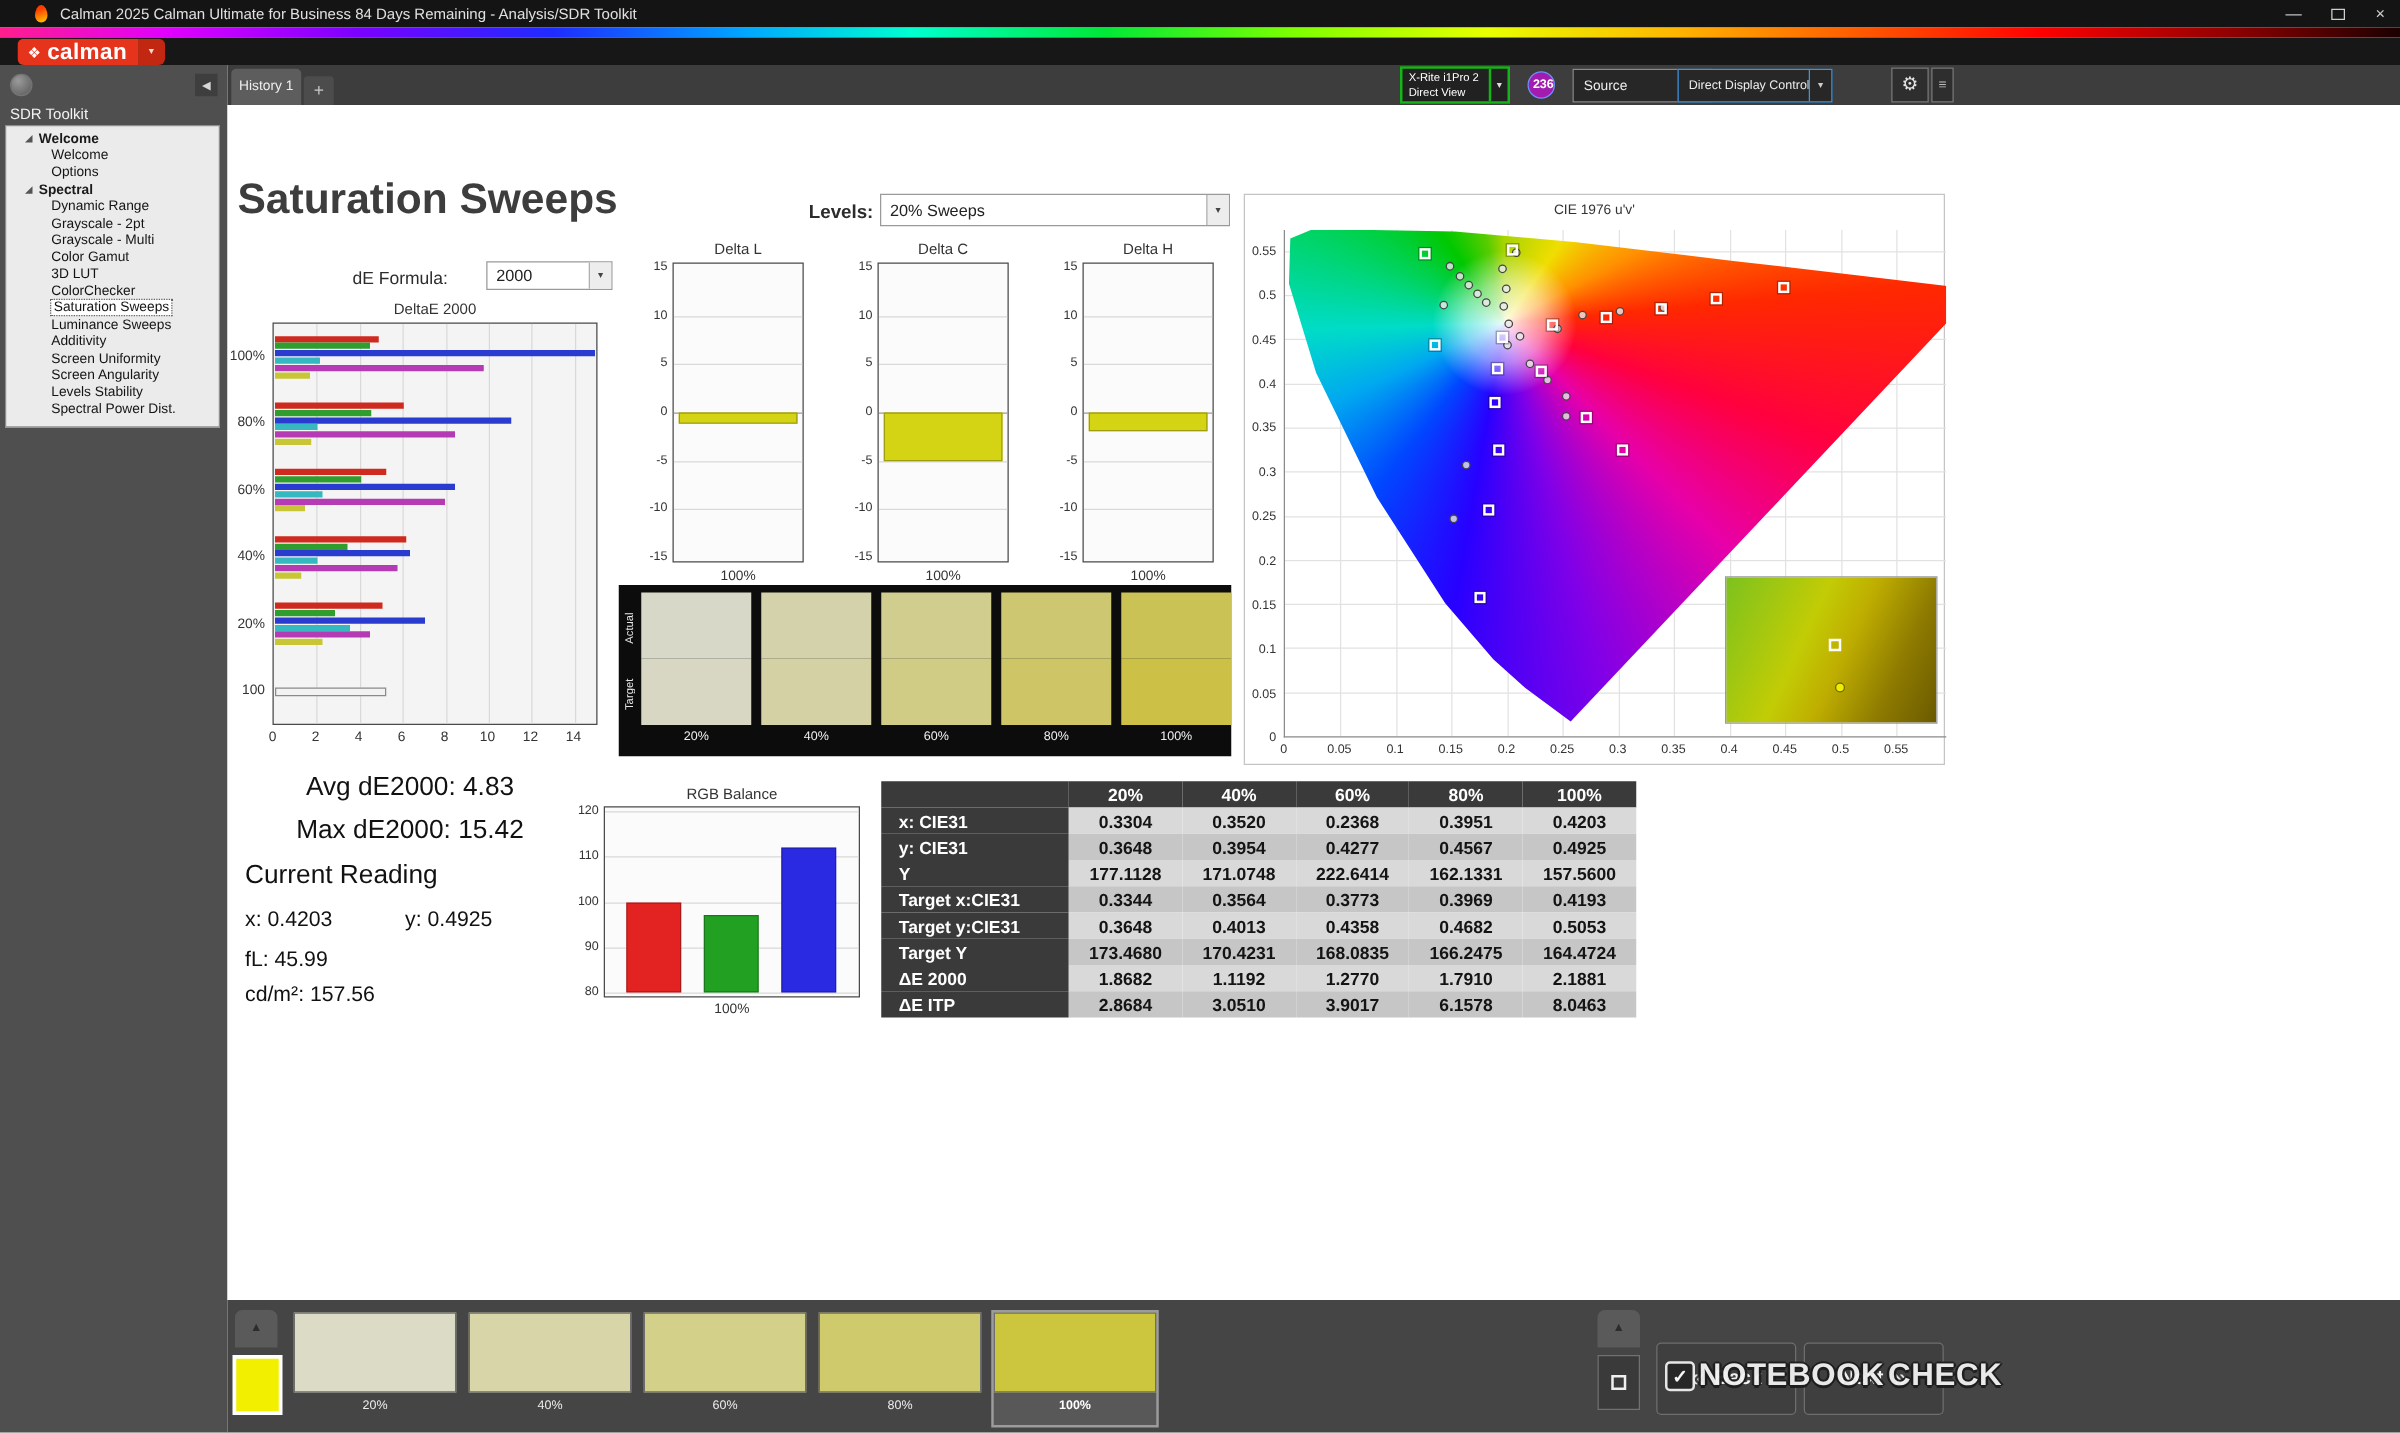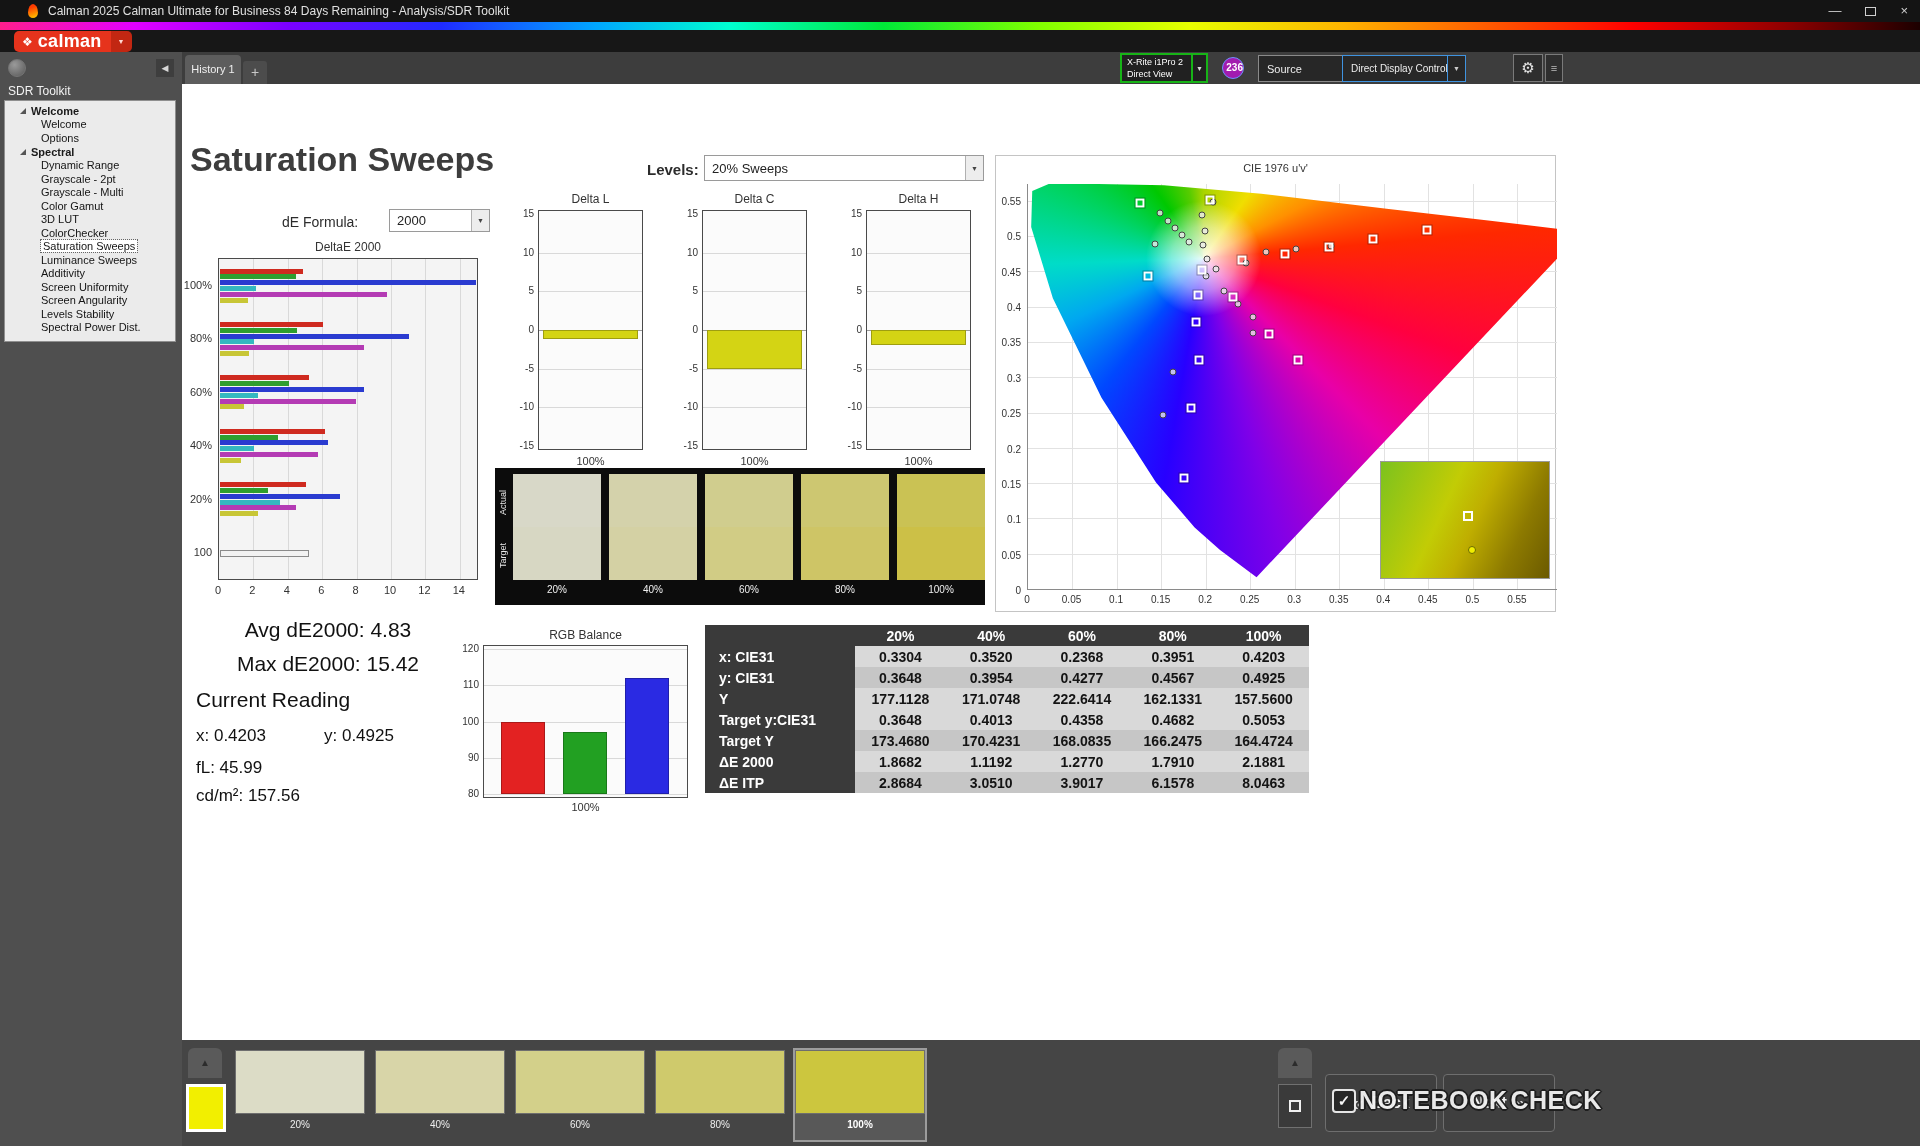--- a/index.html
+++ b/index.html
@@ -572,20 +572,28 @@
           <div class="tcell tdata">0.4925</div>
         </div>
         <div class="trow row-a">
           <div class="tcell tlabel">Y</div>
           <div class="tcell tdata">177.1128</div>
           <div class="tcell tdata">171.0748</div>
           <div class="tcell tdata">222.6414</div>
           <div class="tcell tdata">162.1331</div>
           <div class="tcell tdata">157.5600</div>
         </div>
+        <div class="trow row-b">
+          <div class="tcell tlabel">Target x:CIE31</div>
+          <div class="tcell tdata">0.3344</div>
+          <div class="tcell tdata">0.3564</div>
+          <div class="tcell tdata">0.3773</div>
+          <div class="tcell tdata">0.3969</div>
+          <div class="tcell tdata">0.4193</div>
+        </div>
         <div class="trow row-a">
           <div class="tcell tlabel">Target y:CIE31</div>
           <div class="tcell tdata">0.3648</div>
           <div class="tcell tdata">0.4013</div>
           <div class="tcell tdata">0.4358</div>
           <div class="tcell tdata">0.4682</div>
           <div class="tcell tdata">0.5053</div>
         </div>
         <div class="trow row-b">
           <div class="tcell tlabel">Target Y</div>

